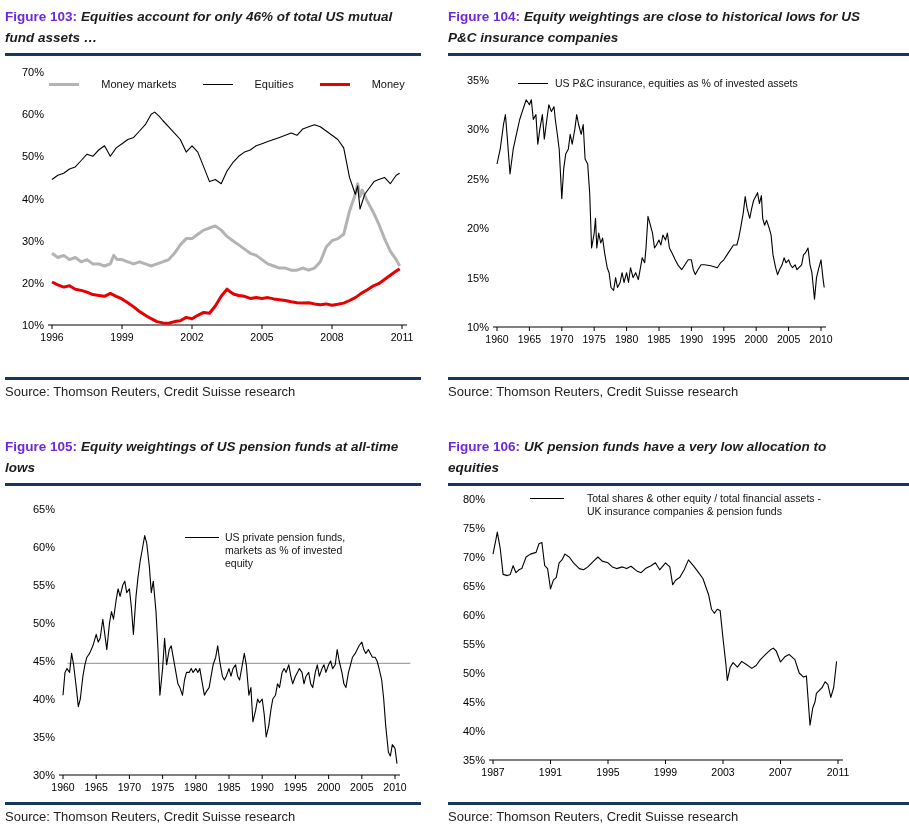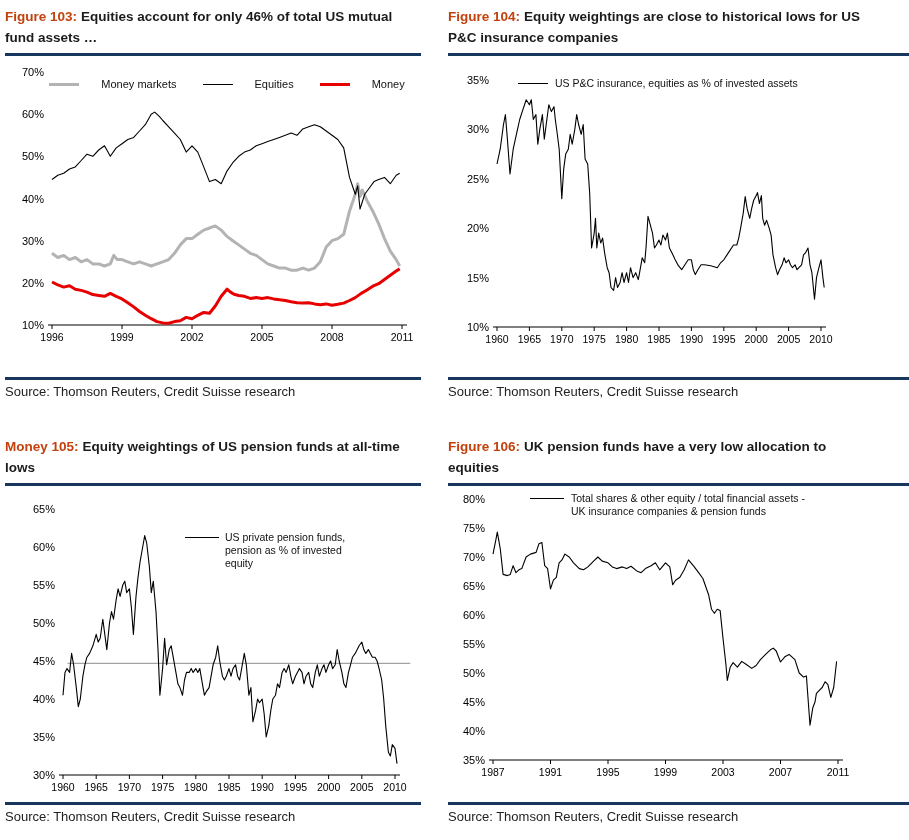--- a/index.html
+++ b/index.html
@@ -6,38 +6,38 @@
   body{width:909px;height:840px;background:#ffffff;position:relative;
        font-family:"Liberation Sans",sans-serif;color:#1a1a1a;overflow:hidden;}
   .figure{position:absolute;width:416px;height:398px;}
   #fig103{left:5px;top:6px;}
   #fig104{left:448px;top:6px;width:461px;}
   #fig105{left:5px;top:436px;}
   #fig106{left:448px;top:436px;width:461px;}
   .fig-title{font-size:13.5px;font-weight:bold;line-height:21px;letter-spacing:0;}
   #fig104 .fig-title{max-width:436px;}
   #fig106 .fig-title{max-width:410px;}
-  .fig-label{color:#c2410c;margin-right:4px;}
-  .fig-head{color:#1c1c1c;}
+  .fig-label{color:#6d28d9;margin-right:4px;}
+  .fig-head{color:#1c1c1c;font-style:italic;}
   .title-rule{position:absolute;left:0;right:0;top:47px;height:3px;background:#17375E;}
   svg.chart{position:absolute;left:0;top:50px;display:block;}
   svg.chart text{font-family:"Liberation Sans",sans-serif;fill:#000;}
   svg.chart text.tick{font-size:10.5px;}
   svg.chart text.ytick{font-size:11px;}
   .source-rule{position:absolute;left:0;right:0;top:371px;height:3px;background:#17375E;}
   .fig-bottom .source-rule{top:366px;}
   .source{position:absolute;left:0;top:378px;font-size:13px;color:#222;}
   .fig-bottom .source{top:373px;}
   .legend{position:absolute;display:flex;align-items:flex-start;font-size:11px;color:#111;}
   .legend-item{display:flex;align-items:center;gap:22px;white-space:nowrap;}
   .lmark{display:inline-block;width:30px;flex:0 0 auto;}
   .legend-103{top:72px;left:47px;width:350px;justify-content:center;gap:26px;}
   .legend-104{top:71px;left:70px;gap:7px;font-size:10.5px;}
   .legend-105{top:95px;left:180px;gap:6px;font-size:10.5px;}
-  .legend-106{top:56px;left:82px;gap:7px;font-size:10.5px;}
+  .legend-106{top:56px;left:82px;gap:23px;font-size:10.5px;}
   .legend-lines{line-height:13px;}
   .lmark-mid{margin-top:6px;}
 </style>
 </head>
 <body>
 
 <div class="figure" id="fig103">
   <div class="fig-title">
     <span class="fig-label">Figure 103:</span><span class="fig-head">Equities account for only 46% of total US mutual fund assets …</span>
   </div>
@@ -125,21 +125,21 @@
   <div class="legend legend-104">
     <span class="lmark" style="height: 1px; margin-top: 6px; background: rgb(0, 0, 0);"></span>
     <span>US P&amp;C insurance, equities as % of invested assets</span>
   </div>
   <div class="source-rule"></div>
   <div class="source">Source: Thomson Reuters, Credit Suisse research</div>
 </div>
 
 <div class="figure fig-bottom" id="fig105">
   <div class="fig-title">
-    <span class="fig-label">Money 105:</span><span class="fig-head">Equity weightings of US pension funds at all-time lows</span>
+    <span class="fig-label">Figure 105:</span><span class="fig-head">Equity weightings of US pension funds at all-time lows</span>
   </div>
   <div class="title-rule"></div>
   <svg class="chart" width="416" height="316" viewBox="0 0 416 316">
       <line x1="54" y1="289" x2="395" y2="289" stroke="#000" stroke-width="1"></line>
       <line x1="58" y1="289" x2="58" y2="293" stroke="#000" stroke-width="1"></line>
       <text x="58" y="305" text-anchor="middle" class="tick">1960</text>
       <line x1="91.2" y1="289" x2="91.2" y2="293" stroke="#000" stroke-width="1"></line>
       <text x="91.2" y="305" text-anchor="middle" class="tick">1965</text>
       <line x1="124.4" y1="289" x2="124.4" y2="293" stroke="#000" stroke-width="1"></line>
       <text x="124.4" y="305" text-anchor="middle" class="tick">1970</text>
@@ -167,21 +167,21 @@
       <text x="50" y="103" text-anchor="end" class="ytick">55%</text>
       <text x="50" y="65" text-anchor="end" class="ytick">60%</text>
       <text x="50" y="27" text-anchor="end" class="ytick">65%</text>
       <polyline points="62.6,177.3 405.3,177.3" fill="none" stroke="#8c8c8c" stroke-width="1" stroke-linejoin="round"></polyline>
       <polyline points="58.0,209.2 60.0,186.4 62.0,182.6 64.6,186.4 66.6,167.4 68.6,178.8 71.3,201.6 73.3,220.6 75.3,213.0 77.9,190.2 79.9,178.8 81.9,171.2 84.6,167.4 87.9,159.8 91.2,148.4 93.2,156.0 95.2,152.2 97.8,133.2 99.8,148.4 101.8,163.6 104.5,137.0 106.5,125.6 108.5,133.2 111.1,114.2 113.1,102.8 115.1,110.4 117.8,99.0 119.8,95.2 121.7,106.6 124.4,102.8 126.4,121.8 128.4,148.4 131.0,110.4 133.0,91.4 135.0,76.2 137.7,61.0 139.7,49.6 141.7,57.2 144.3,80.0 146.3,106.6 148.3,95.2 151.0,125.6 153.0,163.6 154.9,209.2 157.6,182.6 159.6,152.2 161.6,178.8 164.2,163.6 166.2,159.8 168.2,171.2 170.9,186.4 172.9,197.8 174.9,201.6 177.5,209.2 179.5,194.0 181.5,186.4 184.2,186.4 186.2,182.6 188.1,186.4 190.8,182.6 192.8,186.4 194.8,182.6 197.4,197.8 199.4,209.2 201.4,205.4 204.1,201.6 206.1,190.2 208.1,178.8 210.7,171.2 212.7,159.8 214.7,175.0 217.4,190.2 219.4,194.0 221.3,190.2 224.0,182.6 226.0,190.2 228.0,182.6 230.6,178.8 232.6,190.2 234.6,194.0 237.3,178.8 239.3,167.4 241.3,178.8 243.9,209.2 245.9,201.6 247.9,235.8 250.6,224.4 252.6,213.0 254.5,216.8 257.2,213.0 259.2,228.2 261.2,251.0 263.8,239.6 265.8,224.4 267.8,213.0 270.5,209.2 272.5,197.8 274.5,201.6 277.1,186.4 279.1,182.6 281.1,186.4 283.8,178.8 285.8,190.2 287.7,197.8 290.4,190.2 292.4,186.4 294.4,182.6 297.0,186.4 299.0,197.8 301.0,190.2 303.7,186.4 305.7,197.8 307.7,201.6 310.3,186.4 312.3,178.8 314.3,190.2 317.0,182.6 319.0,178.8 320.9,186.4 323.6,178.8 325.6,175.0 327.6,182.6 330.2,178.8 332.2,163.6 334.2,175.0 336.9,186.4 338.9,197.8 340.9,201.6 343.5,186.4 345.5,178.8 347.5,171.2 350.2,167.4 352.2,163.6 354.1,159.8 356.8,156.0 358.8,163.6 360.8,167.4 363.4,163.6 365.4,167.4 367.4,171.2 370.1,171.2 372.1,175.0 374.1,182.6 376.7,194.0 378.7,213.0 380.7,239.6 383.4,266.2 385.4,270.0 387.3,258.6 390.0,262.4 392.0,277.6" fill="none" stroke="#000000" stroke-width="1.1" stroke-linejoin="round"></polyline>
     </svg>
   <div class="legend legend-105">
     <span class="lmark lmark-mid" style="height: 1px; width: 34px; background: rgb(0, 0, 0);"></span>
     <span class="legend-lines">
       <div>US private pension funds,</div>
-      <div>pension as % of invested</div>
+      <div>markets as % of invested</div>
       <div>equity</div>
     </span>
   </div>
   <div class="source-rule"></div>
   <div class="source">Source: Thomson Reuters, Credit Suisse research</div>
 </div>
 
 <div class="figure fig-bottom" id="fig106">
   <div class="fig-title">
     <span class="fig-label">Figure 106:</span><span class="fig-head">UK pension funds have a very low allocation to equities</span>

